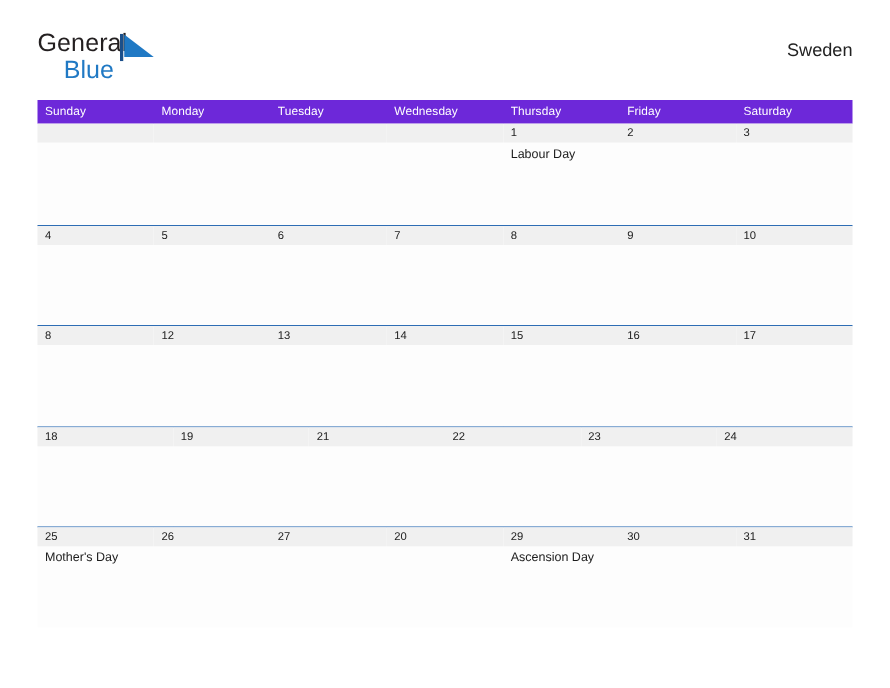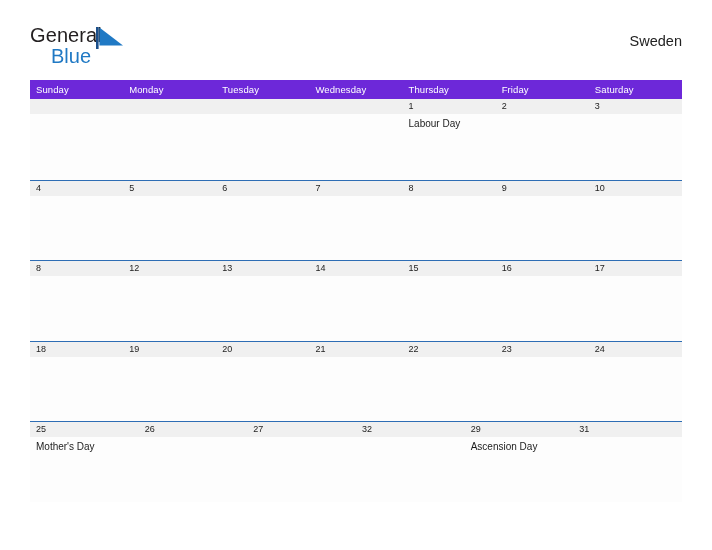--- a/index.html
+++ b/index.html
@@ -268,24 +268,20 @@
     <div class="week">
       <div class="daycell">
         <div class="daynum-band">18</div>
         <div class="event"></div>
       </div>
       <div class="daycell">
         <div class="daynum-band">19</div>
         <div class="event"></div>
       </div>
       <div class="daycell">
-        <div class="daynum-band">20</div>
-        <div class="event"></div>
-      </div>
-      <div class="daycell">
         <div class="daynum-band">21</div>
         <div class="event"></div>
       </div>
       <div class="daycell">
         <div class="daynum-band">22</div>
         <div class="event"></div>
       </div>
       <div class="daycell">
         <div class="daynum-band">23</div>
         <div class="event"></div>
@@ -303,27 +299,31 @@
       </div>
       <div class="daycell">
         <div class="daynum-band">26</div>
         <div class="event"></div>
       </div>
       <div class="daycell">
         <div class="daynum-band">27</div>
         <div class="event"></div>
       </div>
       <div class="daycell">
-        <div class="daynum-band">32</div>
+        <div class="daynum-band">20</div>
         <div class="event"></div>
       </div>
       <div class="daycell">
         <div class="daynum-band">29</div>
         <div class="event">Ascension Day</div>
       </div>
       <div class="daycell">
+        <div class="daynum-band">30</div>
+        <div class="event"></div>
+      </div>
+      <div class="daycell">
         <div class="daynum-band">31</div>
         <div class="event"></div>
       </div>
     </div>
 
   </div>
 </div>
 
 </body></html>

